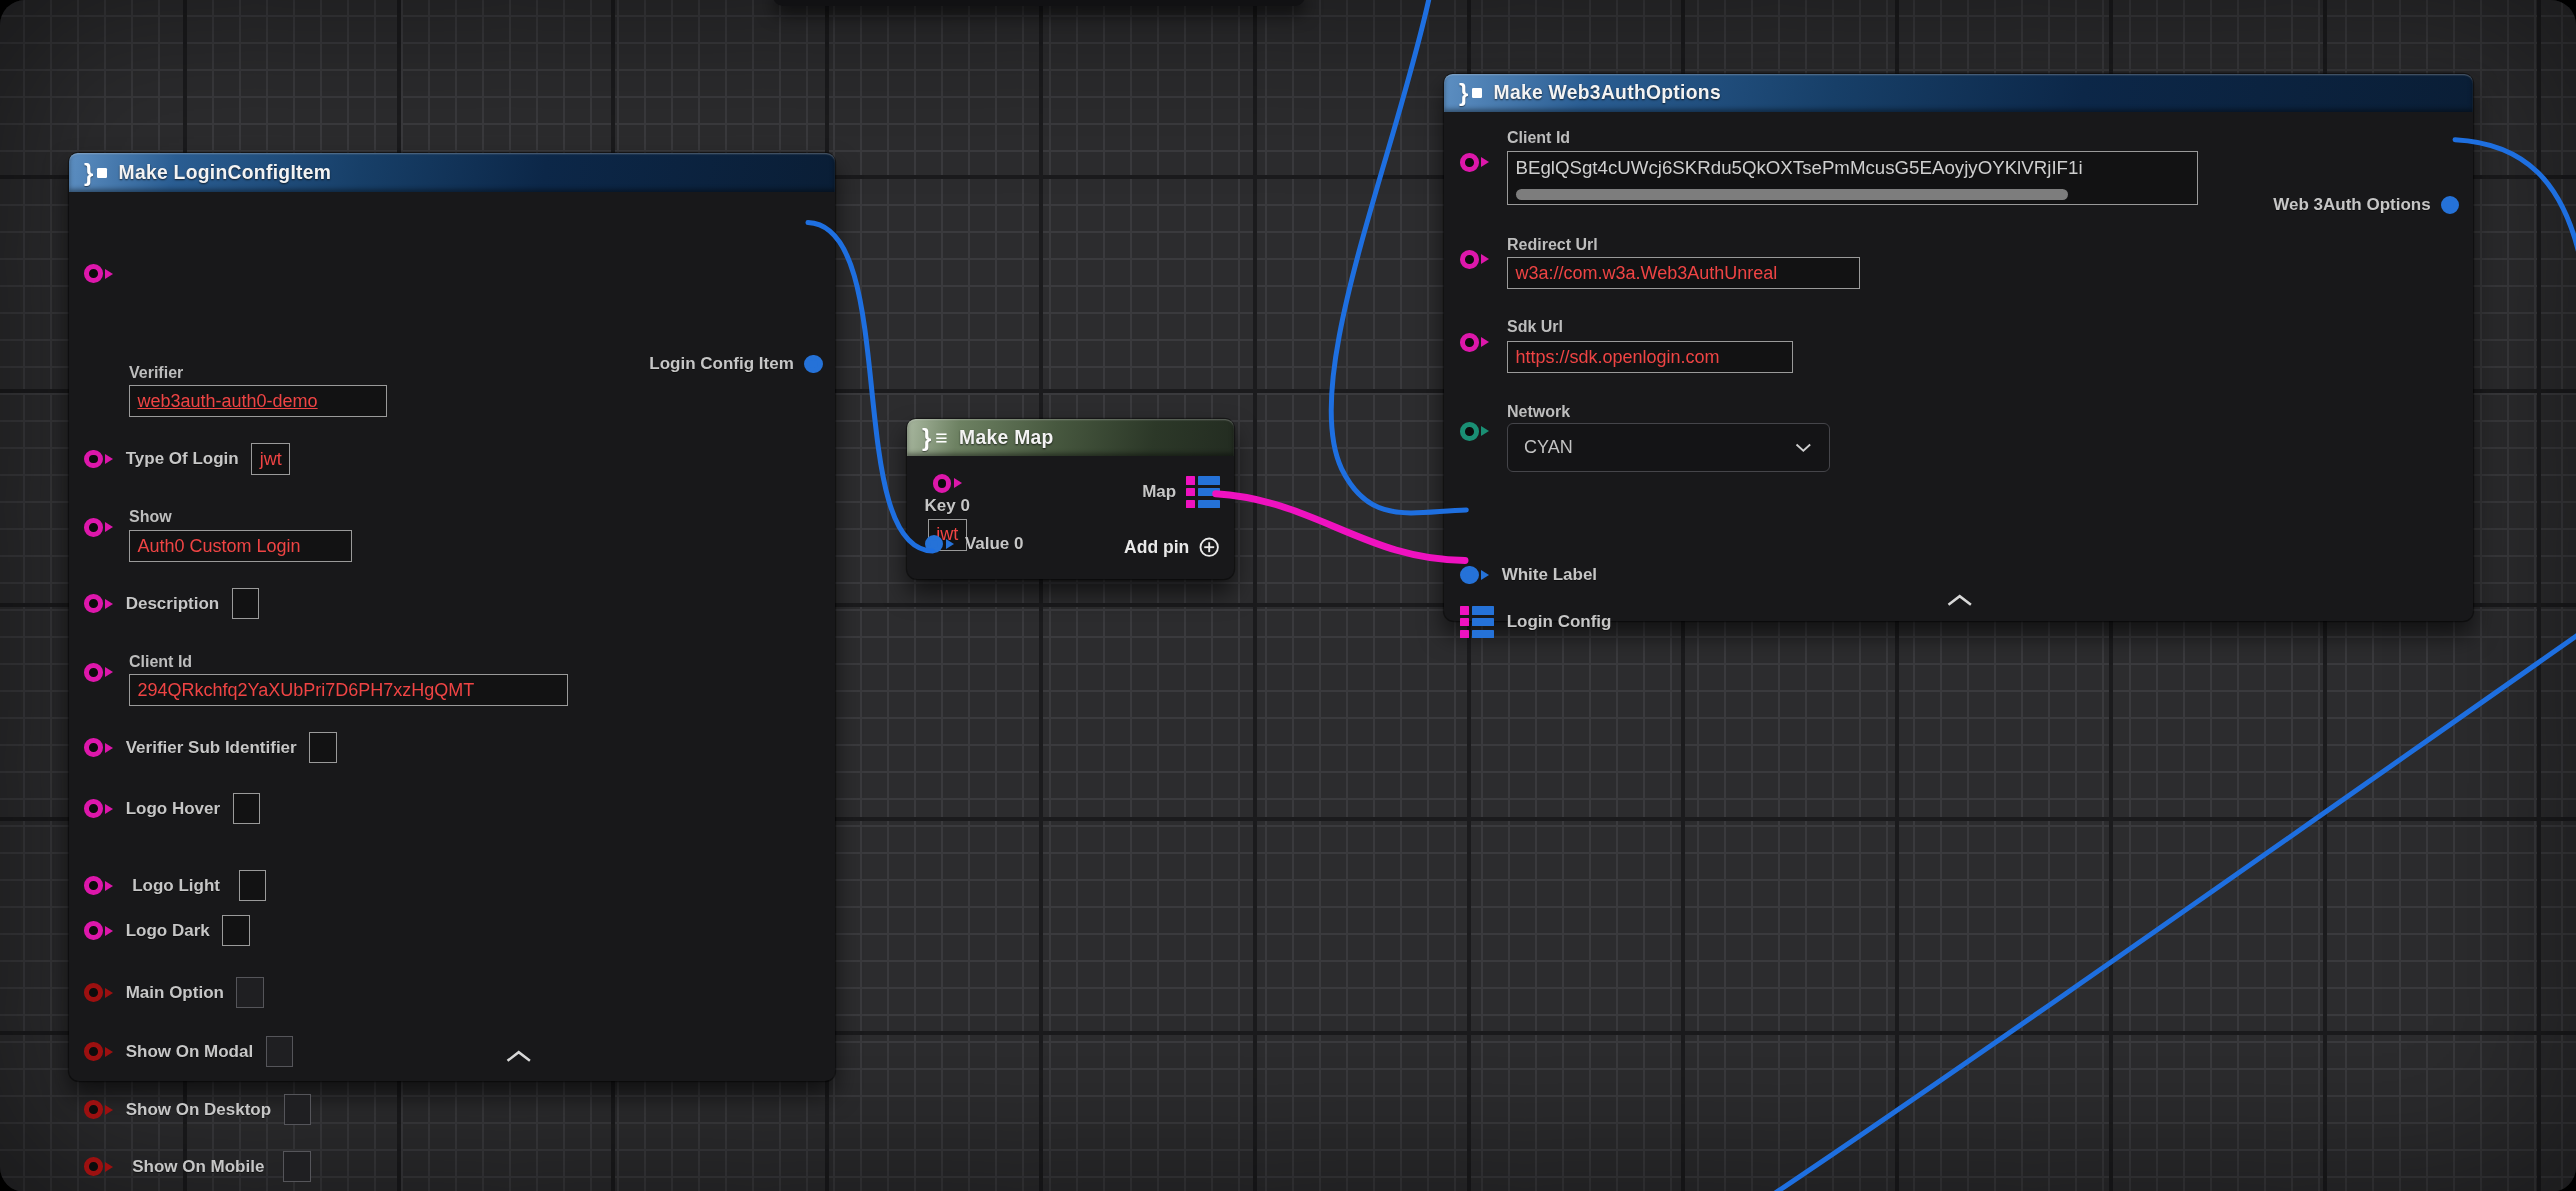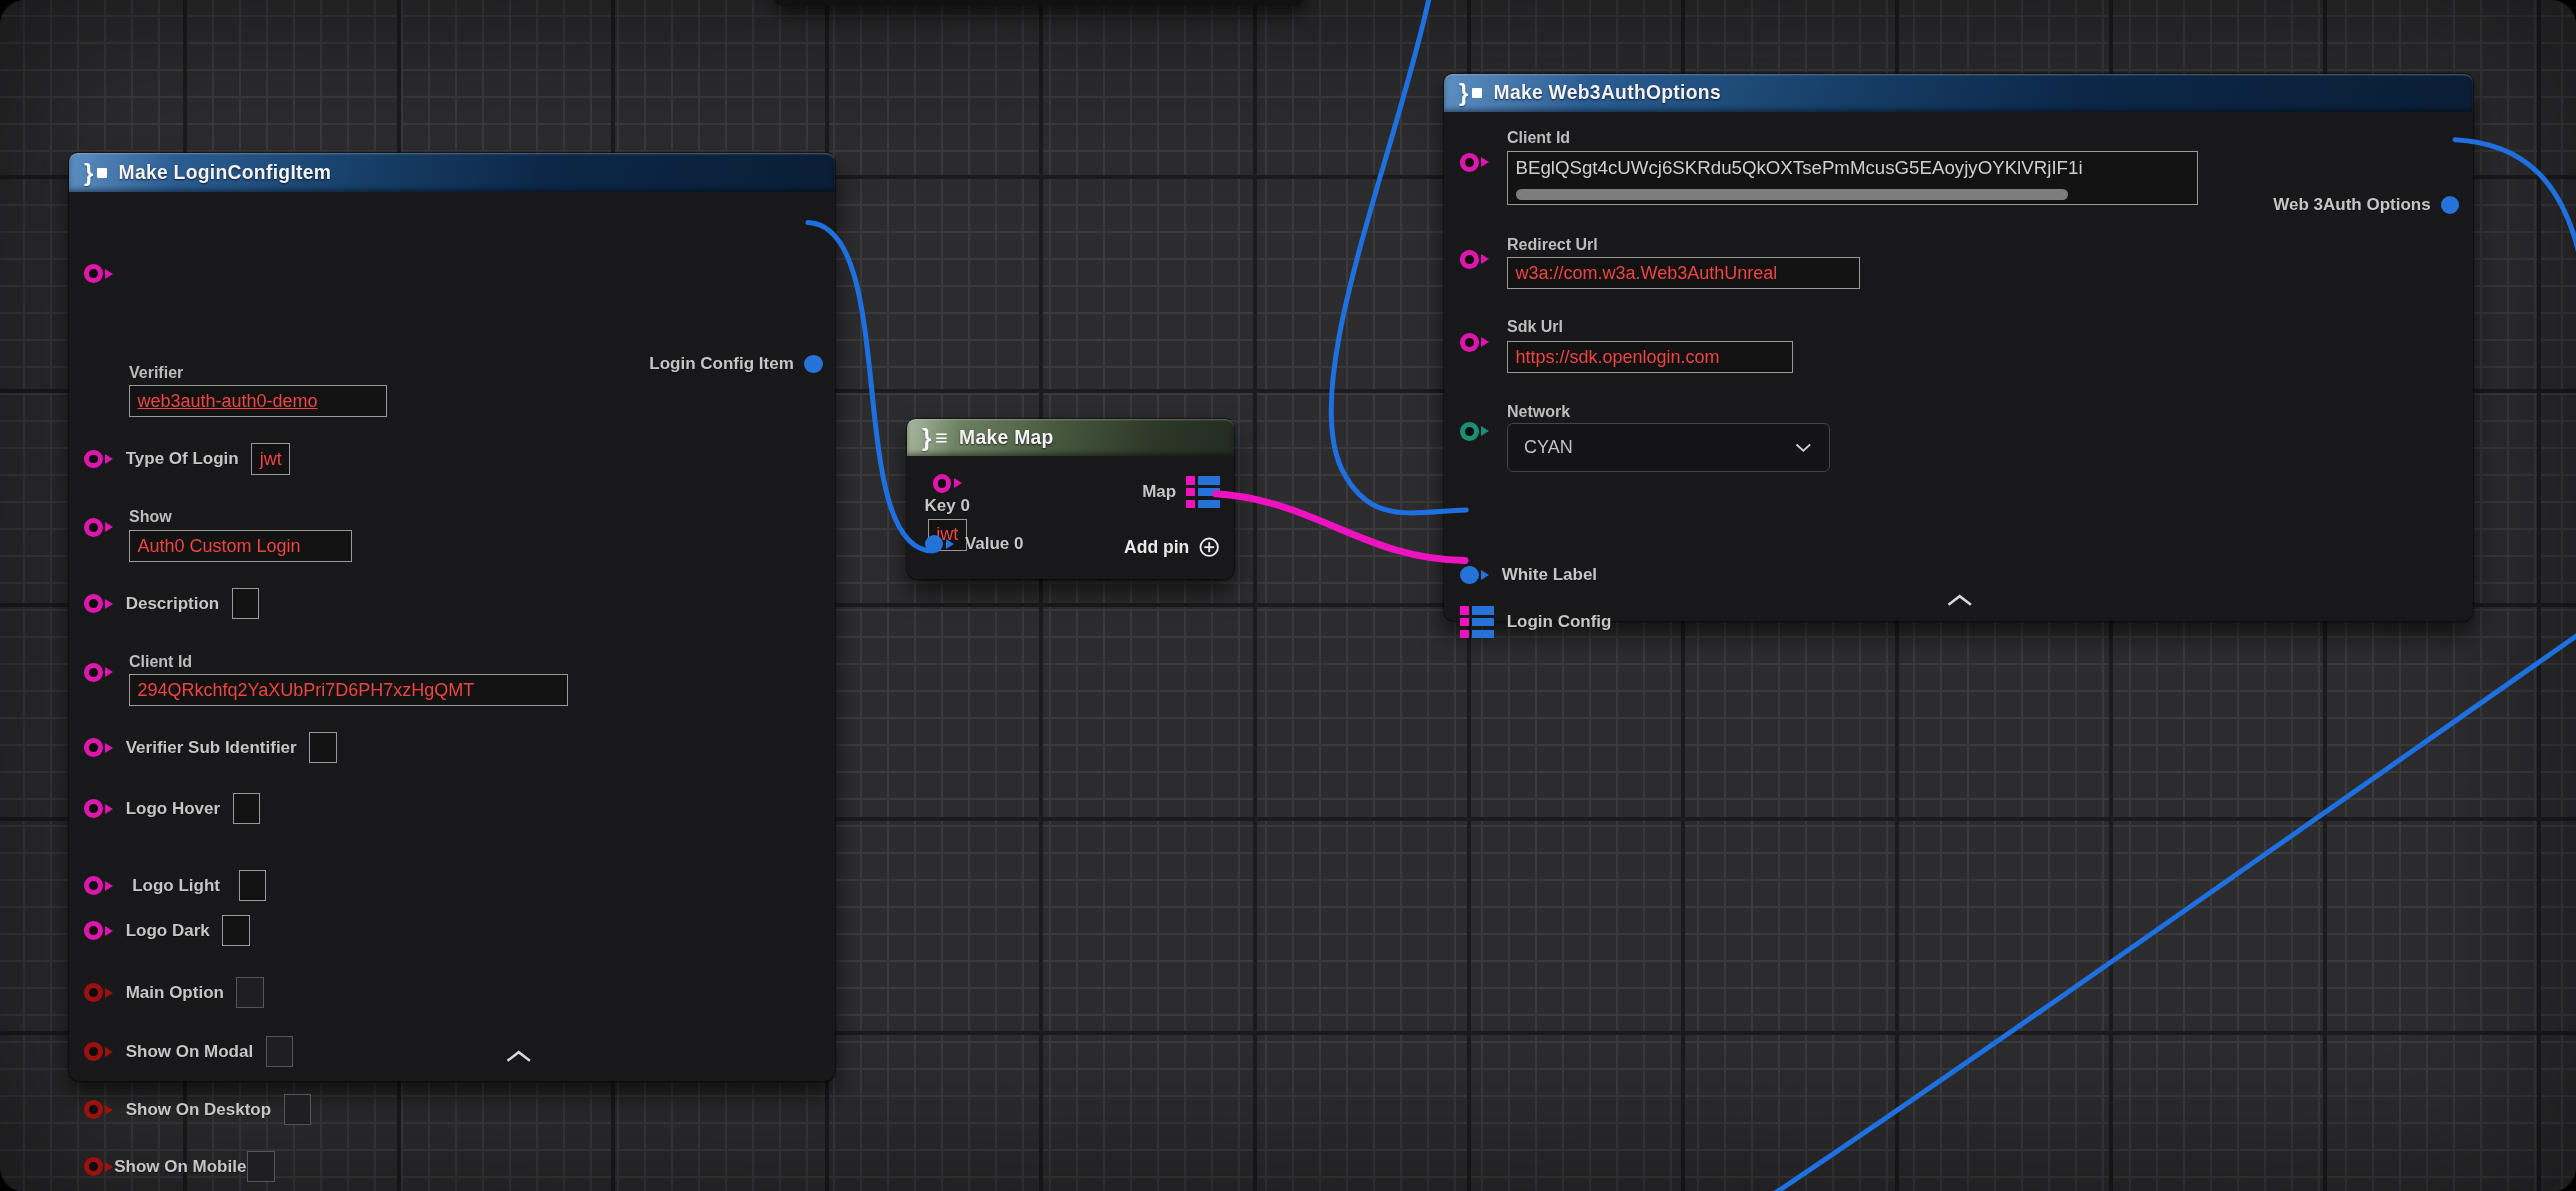--- a/index.html
+++ b/index.html
@@ -204,21 +204,21 @@
 
     <div class="row" style="top:941px;left:15px;gap:12.5px;">
       <span class="pin bool">
           <i class="ring"></i>
           <i class="tip"></i>
         </span>
       <span class="plabel">Show On Desktop</span>
       <span class="cbox"></span>
     </div>
 
-    <div class="row" style="top:998px;left:15px;gap:1px;">
+    <div class="row" style="top:998px;left:15px;gap:19px;">
       <span class="pin bool">
           <i class="ring"></i>
           <i class="tip"></i>
         </span>
       <span class="plabel">Show On Mobile</span>
       <span class="cbox"></span>
     </div>
 
     <div class="collapse" style="left:436px;top:896px;">
       <svg width="27.4" height="15" viewBox="0 0 44 24">

